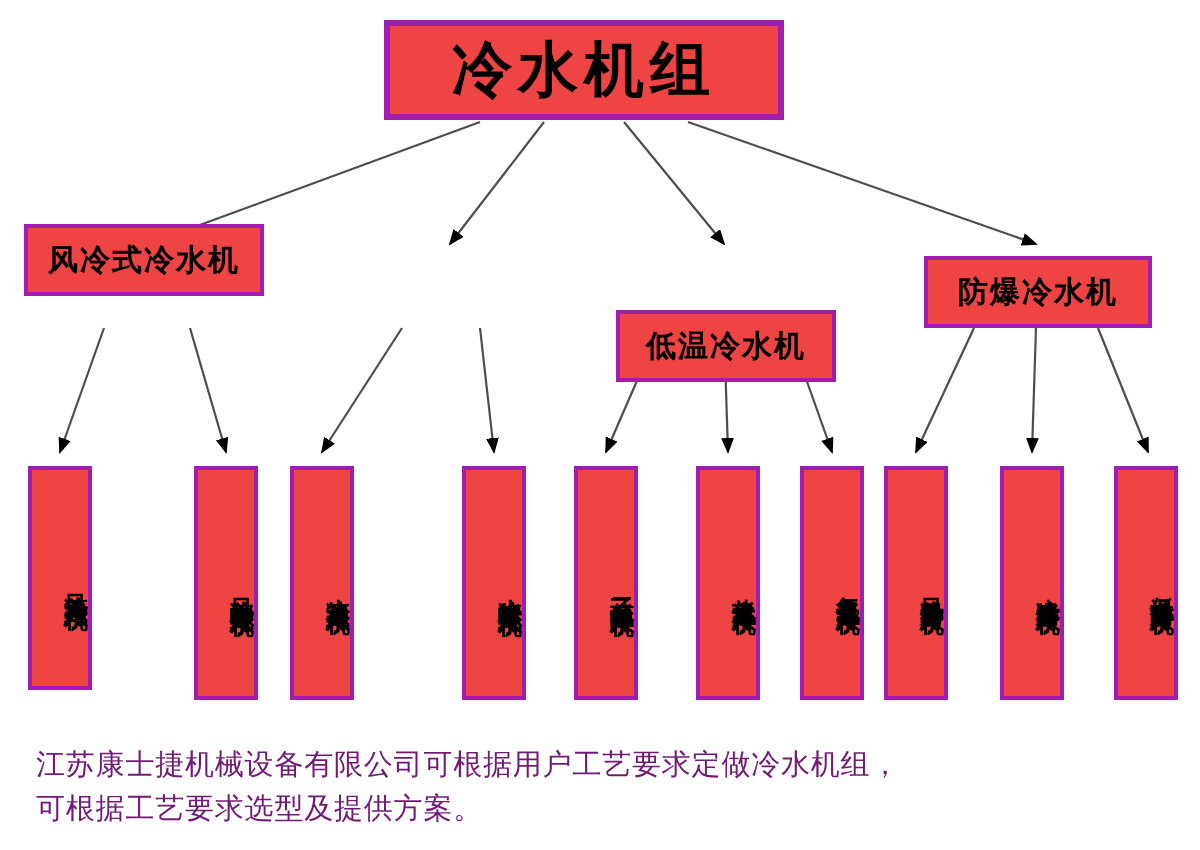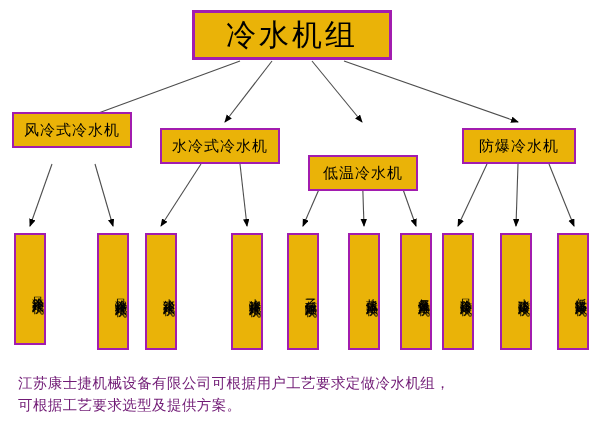--- a/index.html
+++ b/index.html
@@ -21,27 +21,28 @@
     position: absolute;
     left: 0;
     top: 0;
     width: 600px;
     height: 425px;
     pointer-events: none;
   }
   .node {
     position: absolute;
     box-sizing: border-box;
-    background: #eab308;
+    background: #ef4444;
     border: 1px solid #a21caf;
     display: flex;
     align-items: center;
     justify-content: center;
     color: #000000;
     text-align: center;
+    font-weight: bold;
   }
   .node-root {
     border-width: 3px;
     font-size: 30px;
     letter-spacing: 3px;
     font-family: "DejaVu Serif", "Liberation Serif", serif;
   }
   .node-mid {
     border-width: 2px;
     font-size: 15px;
@@ -108,23 +109,20 @@
     </g>
   </svg>
 
   <div class="node node-root" style="left:192px; top:10px; width:200px; height:50px;">
     <span>冷水机组</span>
   </div>
 
   <div class="node node-mid" style="left:12px; top:112px; width:120px; height:36px;">
     <span>风冷式冷水机</span>
   </div>
-  <div class="node node-mid" style="left:160px; top:128px; width:120px; height:36px;">
-    <span>水冷式冷水机</span>
-  </div>
   <div class="node node-mid" style="left:308px; top:128px; width:110px; height:36px;margin-top:27px;">
     <span>低温冷水机</span>
   </div>
   <div class="node node-mid" style="left:462px; top:128px; width:114px; height:36px;">
     <span>防爆冷水机</span>
   </div>
 
   <div class="node node-leaf" style="left:14px; top:233px; width:32px; height:112px;">
     <span>风冷箱式冷水机</span>
   </div>

